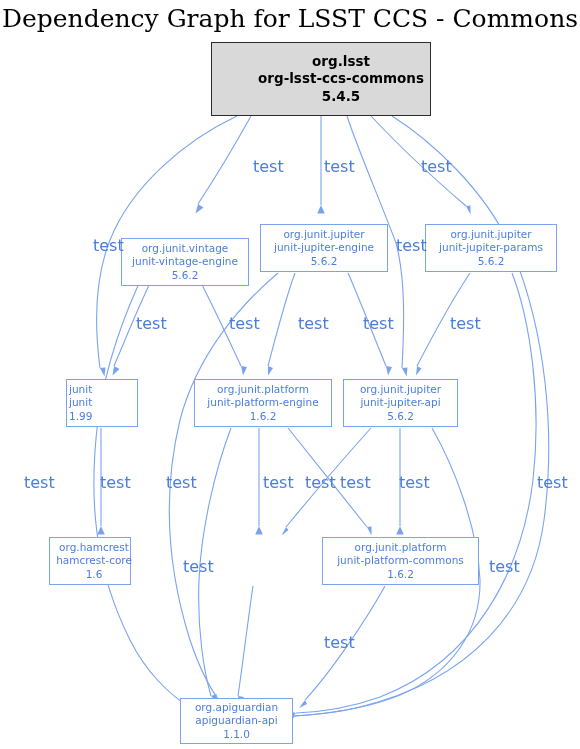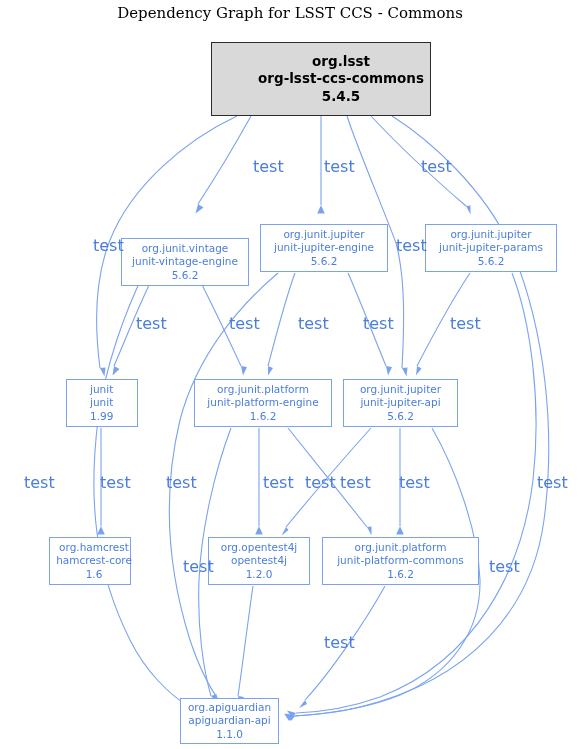--- a/index.html
+++ b/index.html
@@ -8,21 +8,21 @@
     width:580px;height:749px;
     background:#ffffff;
     overflow:hidden;
     font-family:"DejaVu Sans", sans-serif;
   }
   #title{
     position:absolute;
     left:0; top:4px; width:580px;
     text-align:center;
     font-family:"DejaVu Serif", serif;
-    font-size:15px;
+    font-size:25px;
     color:#000000;
     white-space:nowrap;
     letter-spacing:0px;
   }
   .node{
     position:absolute;
     box-sizing:border-box;
     display:flex;
     flex-direction:column;
     align-items:center;
@@ -38,21 +38,21 @@
   .node.root{
     background:#d9d9d9;
     border:1.6px solid #2b2b2b;
     color:#000000;
     font-size:13.5px;
     line-height:17.5px;
     font-weight:bold;
     padding-left:40px;
   }
   .node .ln{display:block;}
-  .node.leftal{align-items:flex-start;padding-left:23px;}
+  .node.leftal{align-items:flex-start;padding-left:2px;}
   .elabel{
     position:absolute;
     font-size:16px;
     line-height:10px;
     color:#4a7ddd;
     white-space:nowrap;
   }
   svg#edges{
     position:absolute;left:0;top:0;width:580px;height:749px;
     overflow:visible;
@@ -227,33 +227,28 @@
     <span class="ln">junit-jupiter-api</span>
     <span class="ln">5.6.2</span>
   </div>
 
   <div class="node" style="left:49px;top:537px;width:82px;height:48px;padding-left:8px;">
     <span class="ln">org.hamcrest</span>
     <span class="ln">hamcrest-core</span>
     <span class="ln">1.6</span>
   </div>
 
-  <div class="node" style="left:208px;top:537px;width:102px;height:48px;">
-    <span class="ln">org.opentest4j</span>
-    <span class="ln">opentest4j</span>
-    <span class="ln">1.2.0</span>
-  </div>
 
   <div class="node" style="left:322px;top:537px;width:157px;height:48px;">
     <span class="ln">org.junit.platform</span>
     <span class="ln">junit-platform-commons</span>
     <span class="ln">1.6.2</span>
   </div>
 
-  <div class="node" style="left:180px;top:698px;width:99px;height:46px;">
+  <div class="node" style="left:180px;top:698px;width:113px;height:46px;">
     <span class="ln">org.apiguardian</span>
     <span class="ln">apiguardian-api</span>
     <span class="ln">1.1.0</span>
   </div>
 
   <div class="elabel" style="left:253px;top:162px;">test</div>
   <div class="elabel" style="left:324px;top:162px;">test</div>
   <div class="elabel" style="left:421px;top:162px;">test</div>
   <div class="elabel" style="left:93px;top:241px;">test</div>
   <div class="elabel" style="left:396px;top:241px;">test</div>

